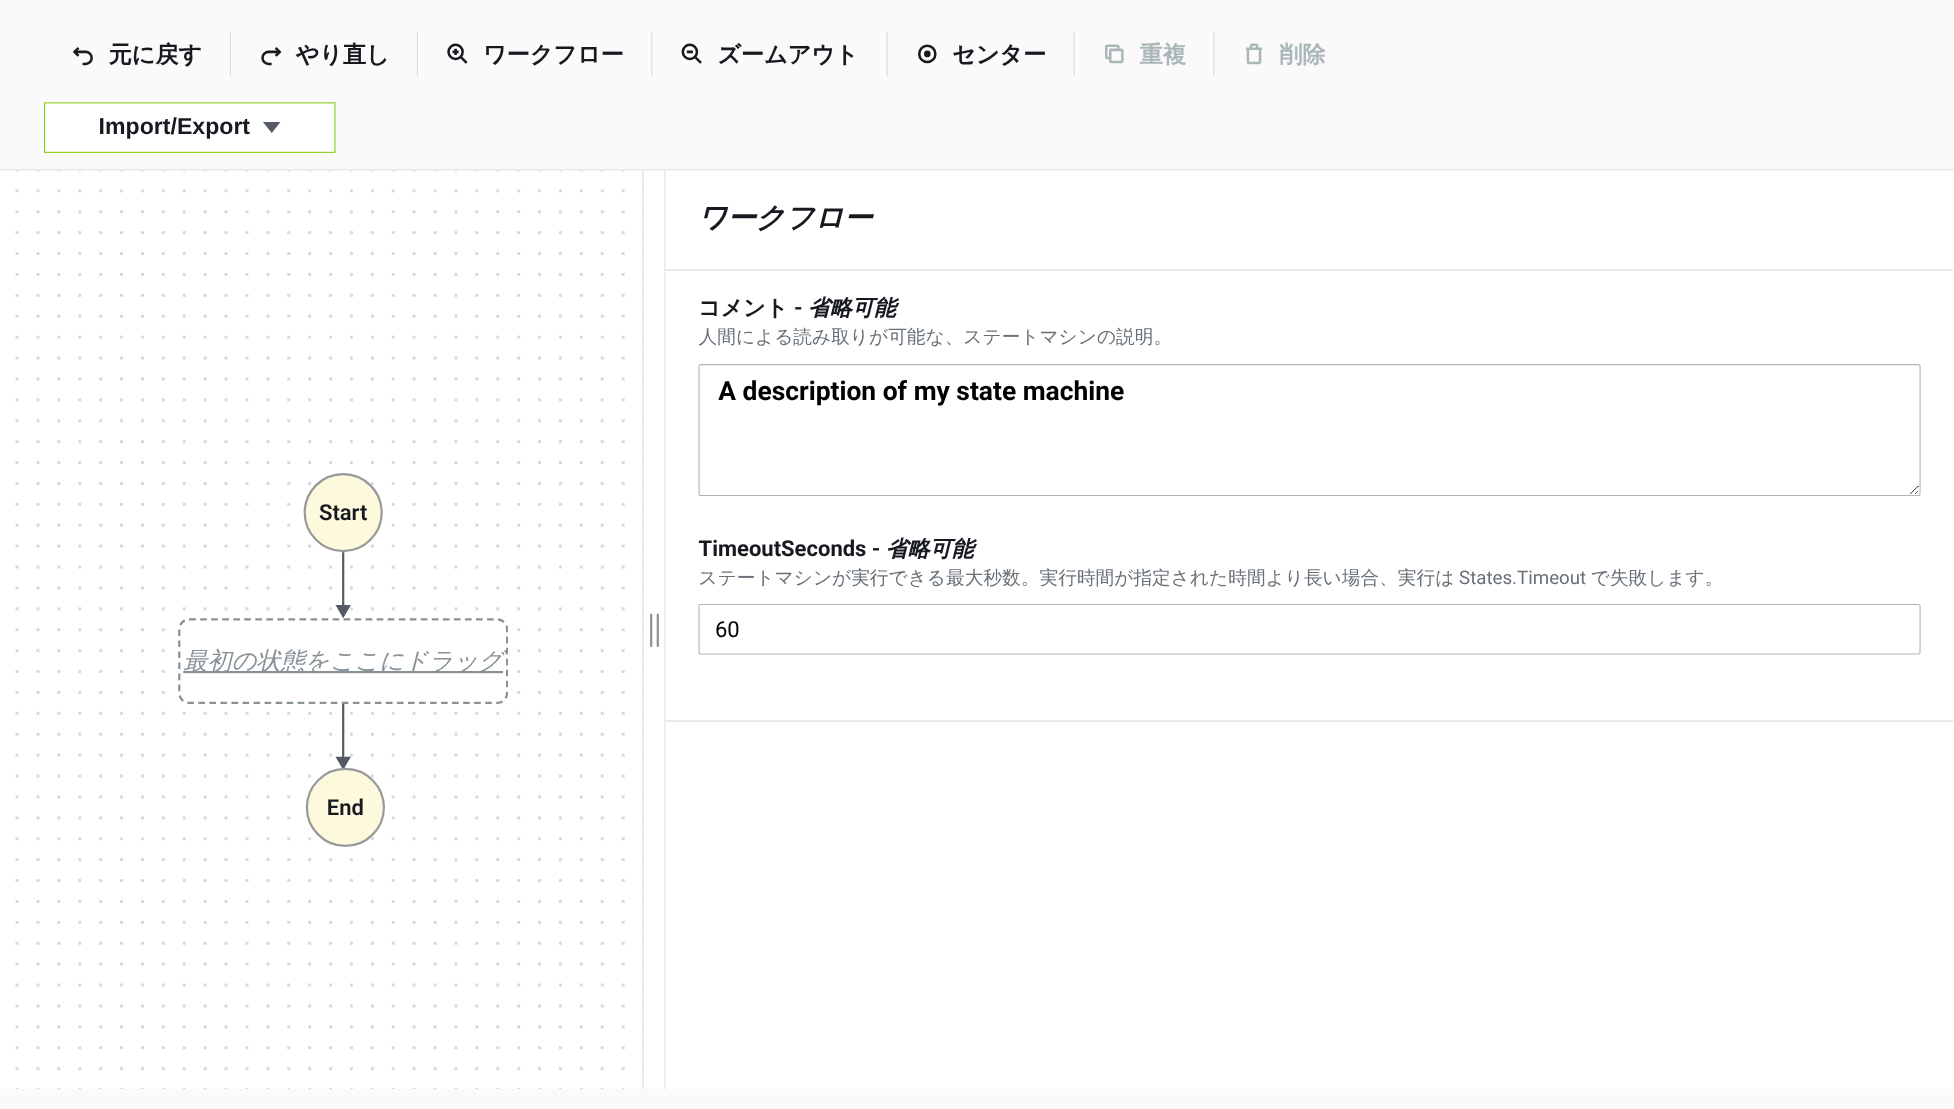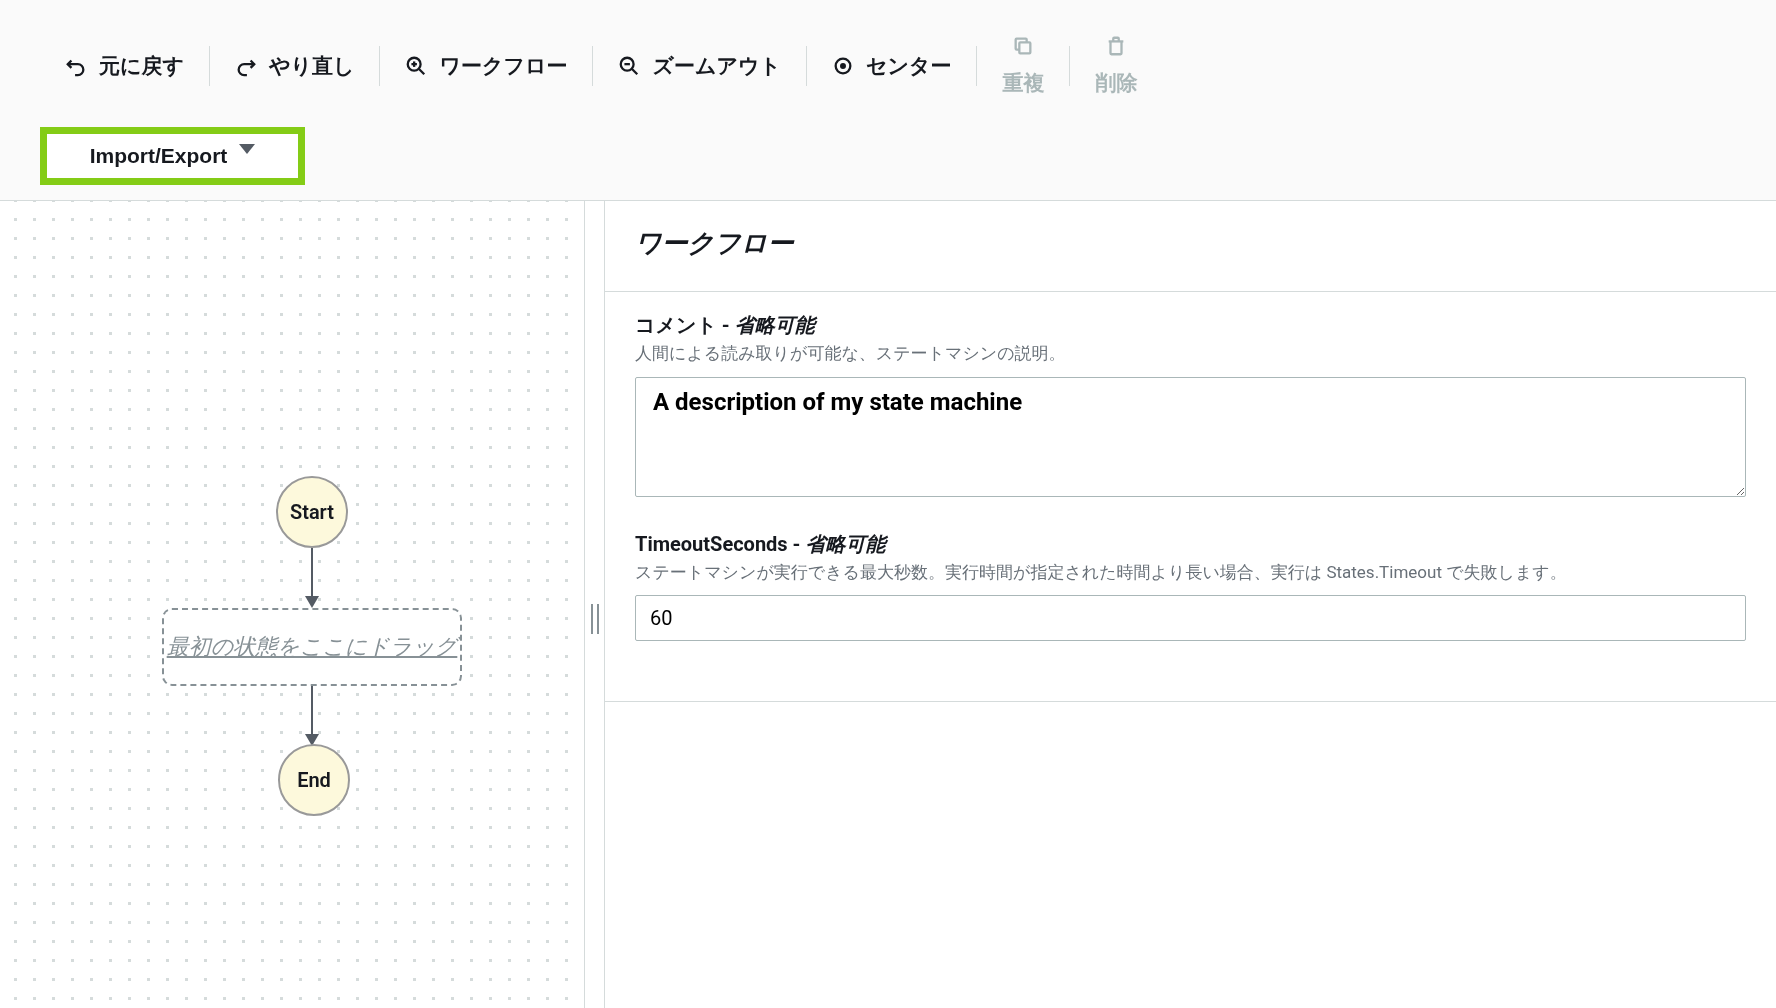--- a/index.html
+++ b/index.html
@@ -35,50 +35,49 @@
       font-weight: 700;
       color: #16191f;
       background: transparent;
       border: none;
       cursor: pointer;
       position: relative;
     }
     .toolbar-btn.disabled {
       color: #aab7b8;
       cursor: default;
-      flex-direction: column;
     }
     .toolbar-divider {
       width: 1px;
       height: 40px;
       background: #d5dbdb;
     }
     .toolbar-btn svg {
       width: 22px;
       height: 22px;
       flex-shrink: 0;
     }
     
     .toolbar-row2 {
       display: flex;
       gap: 20px;
       padding-left: 0;
     }
     .import-export-btn {
       display: flex;
-      align-items: flex-start;
+      align-items: center;
       justify-content: center;
       gap: 12px;
       width: 265px;
       padding: 10px 20px;
       font-size: 21px;
       font-weight: 700;
       color: #16191f;
       background: #fff;
-      border: 7px solid #84cc16;
+      border: 1px solid #84cc16;
       cursor: pointer;
     }
     .tab-group {
       display: flex;
     }
     .tab-btn {
       width: 163px;
       padding: 10px 0;
       font-size: 21px;
       font-weight: 700;

